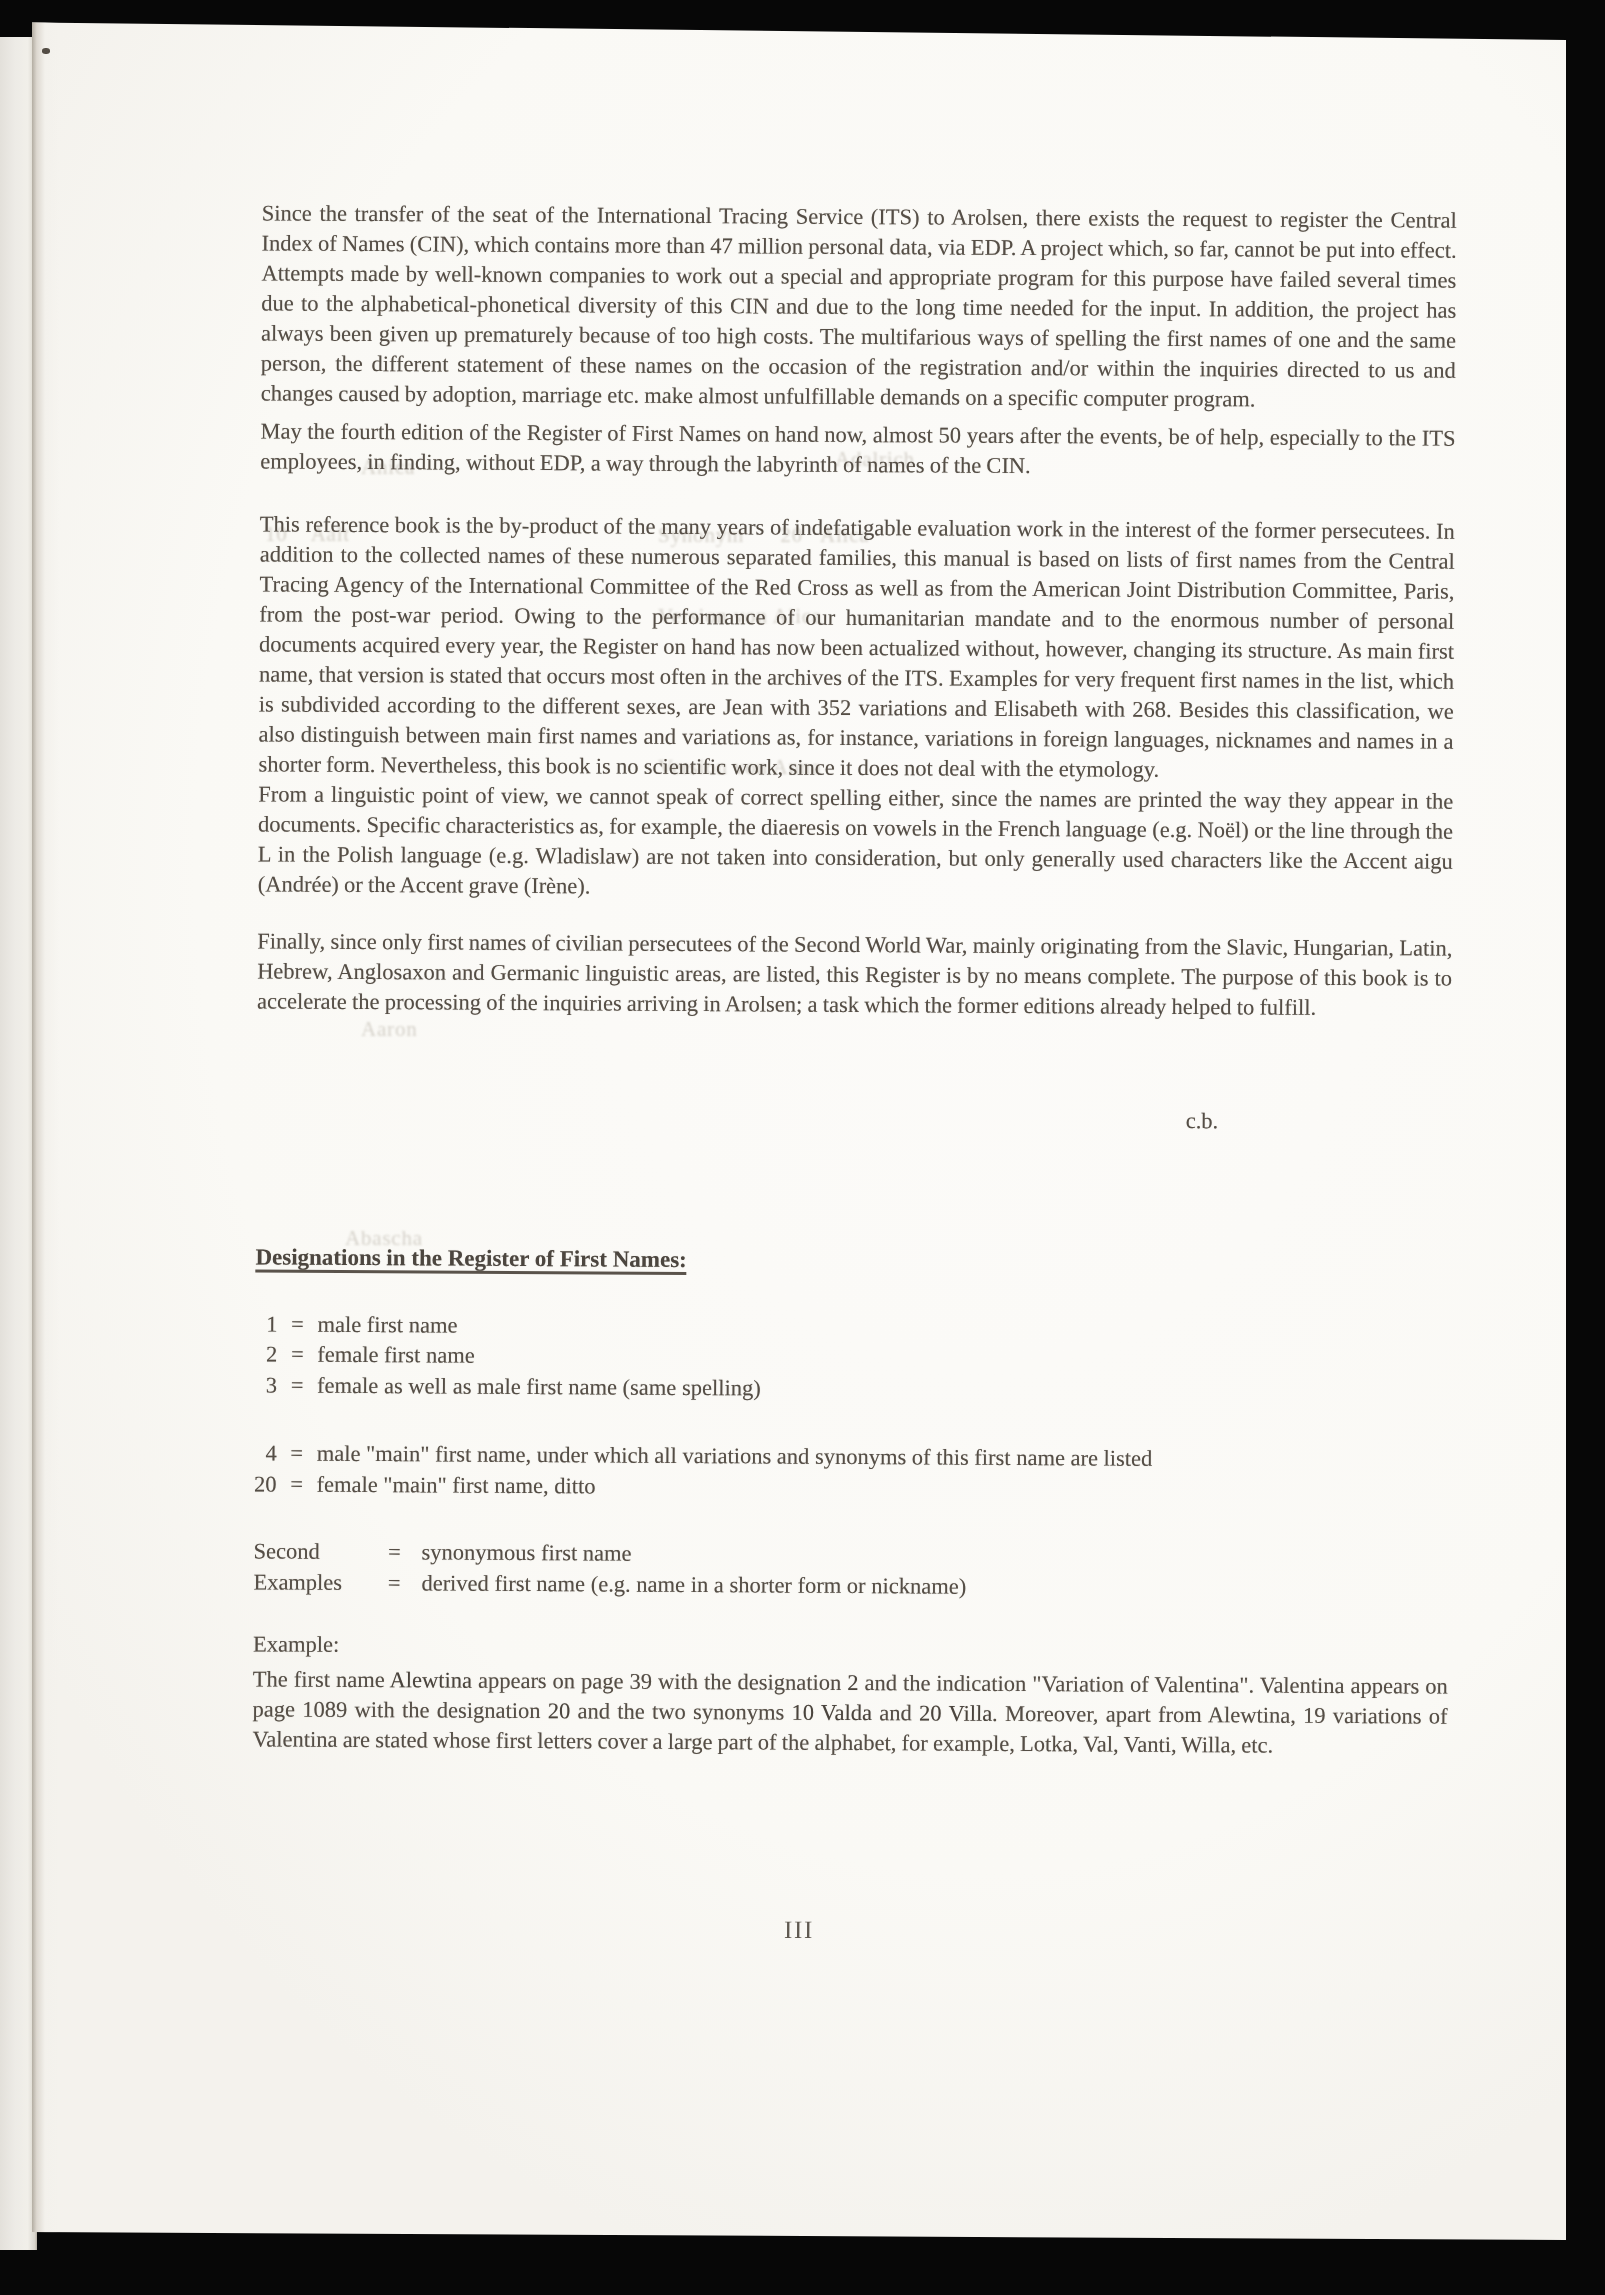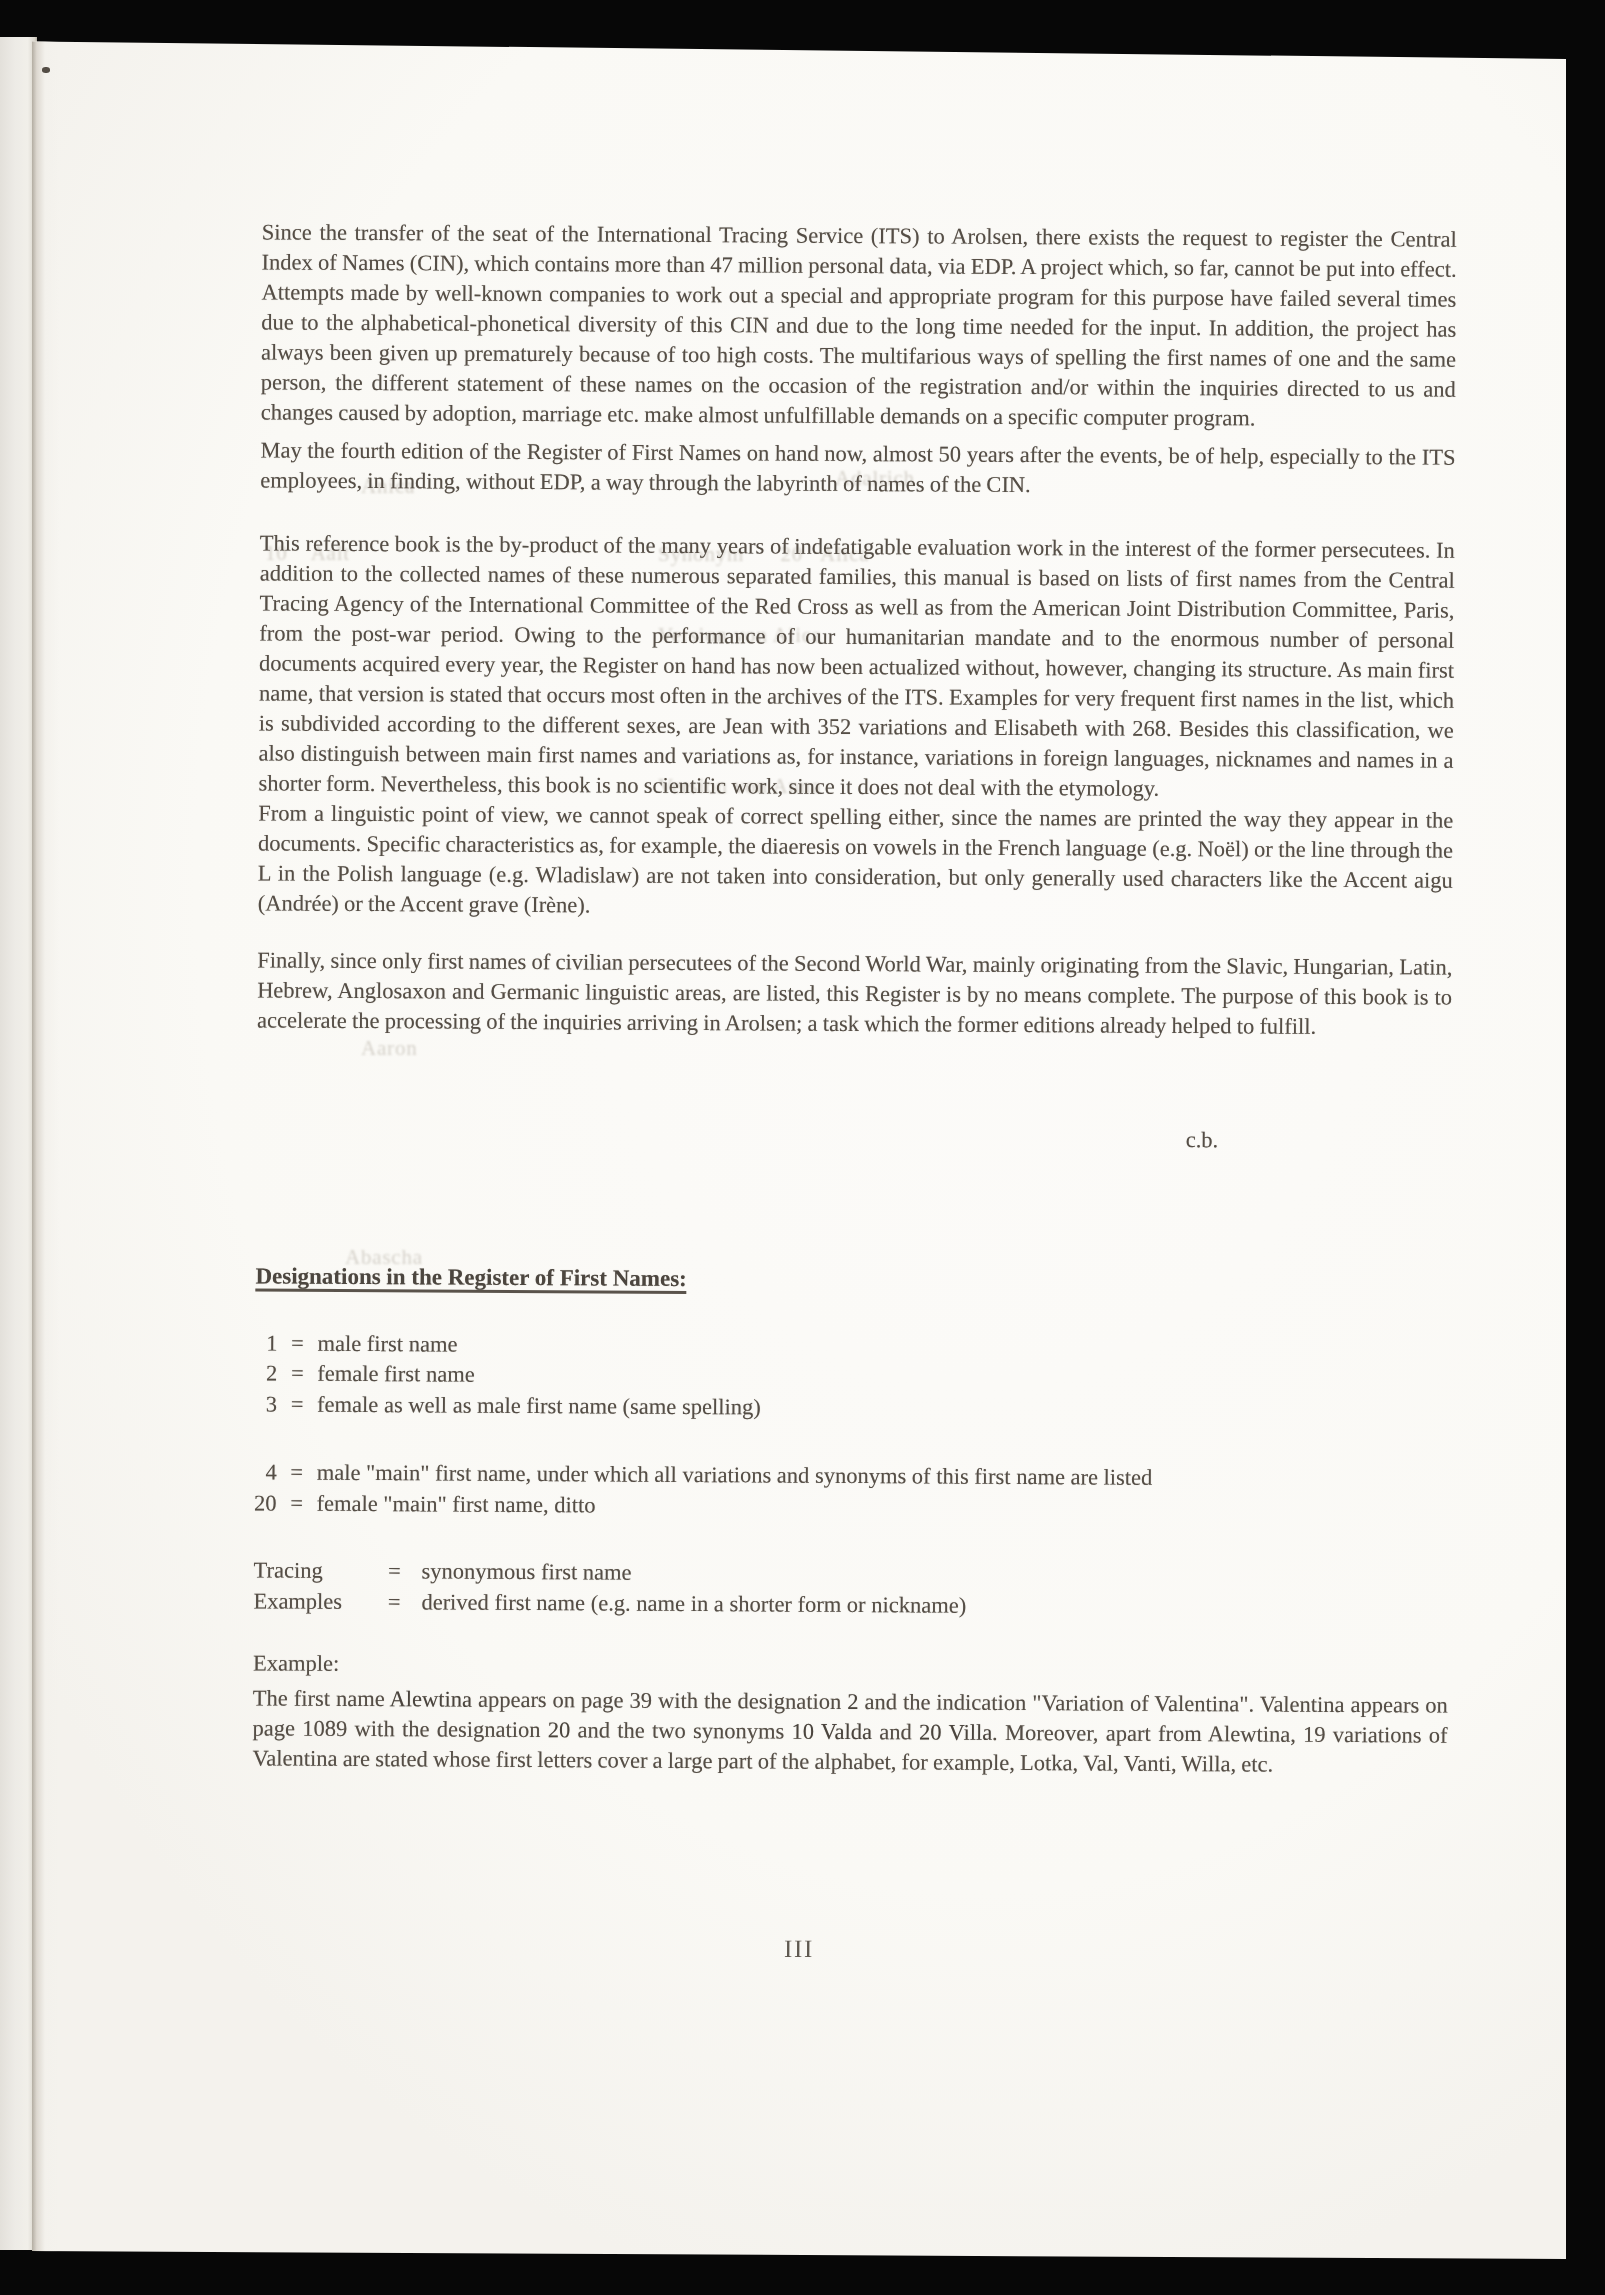--- a/index.html
+++ b/index.html
@@ -8,21 +8,21 @@
     background:#070707;
     font-family:"Liberation Serif","DejaVu Serif",serif;
   }
   
   .page-edge{
     position:absolute;left:0;top:37px;width:37px;height:2213px;
     background:linear-gradient(90deg,#e3e0da 0%,#edebe6 40%,#f1efe9 75%,#d9d5cc 94%,#b5afa4 100%);
   }
   
   .page{
-    position:absolute;left:32px;top:35px;width:1534px;height:2226px;
+    position:absolute;left:32px;top:16px;width:1534px;height:2226px;
     background:
       linear-gradient(90deg,#b3ada2 0px,#ddd8d0 4.8px,#f3f1ec 13px,rgba(251,250,247,0) 27px),
       radial-gradient(ellipse 1124px 1445px at 62% 38%, #fcfbf9 0%, #faf9f5 70%, #f4f2ed 100%);
     clip-path:polygon(0 6.4px,100% 24px,100% 2224px,0 2216px);
   }
   .content{
     padding:181px 108px 0 231px;
     transform:rotate(0.35deg);
     transform-origin:0 0;
     color:#554e46;
@@ -140,21 +140,21 @@
       </div>
       <div class="drow">
         <span class="num">20</span>
         <span class="eq">=</span>
         <span class="desc">female "main" first name, ditto</span>
       </div>
     </div>
 
     <div class="dlist3">
       <div class="trow">
-        <span class="term">Tracing</span>
+        <span class="term">Second</span>
         <span class="eq">=</span>
         <span class="desc">synonymous first name</span>
       </div>
       <div class="trow">
         <span class="term">Examples</span>
         <span class="eq">=</span>
         <span class="desc">derived first name (e.g. name in a shorter form or nickname)</span>
       </div>
     </div>
 

